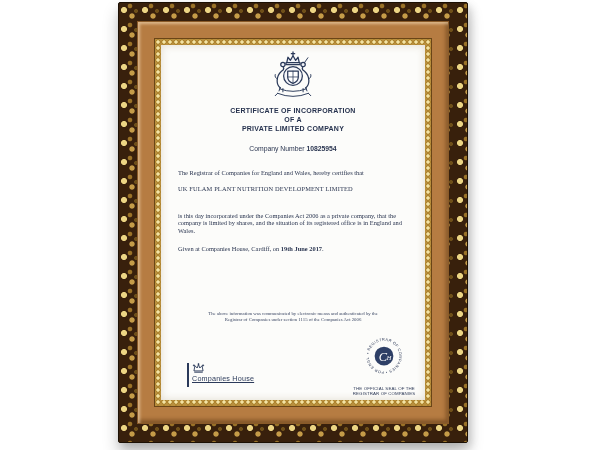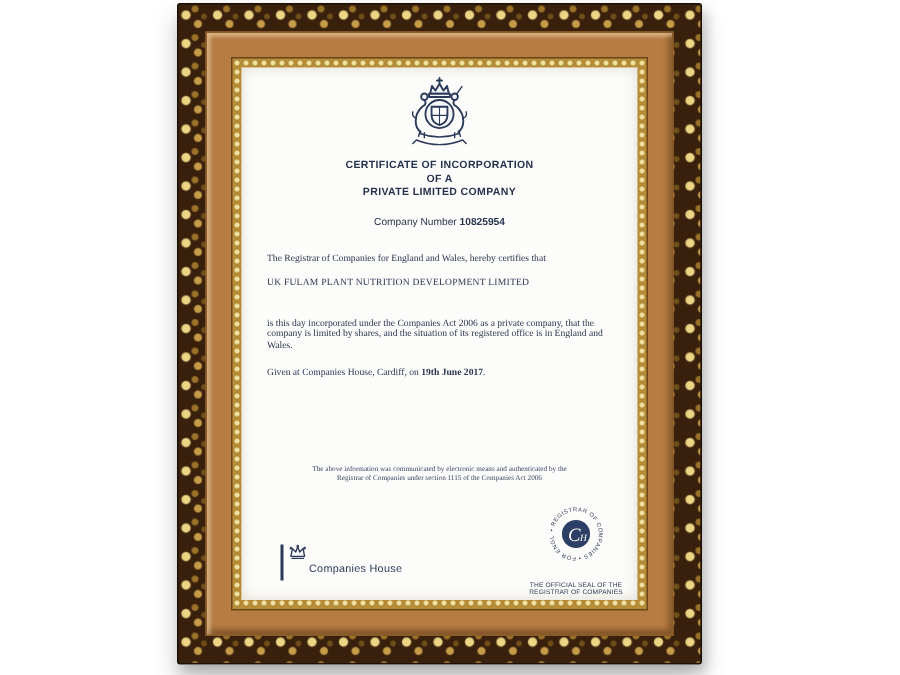--- a/index.html
+++ b/index.html
@@ -41,22 +41,22 @@
   .footnote{position:absolute;top:266px;left:0;width:100%;text-align:center;
             font-size:4.8px;line-height:6.2px;color:#3a4663;}
   
   .seal{position:absolute;left:190px;top:286px;width:66px;text-align:center;}
   .seal-caption{font-family:"Liberation Sans",sans-serif;font-size:4.4px;line-height:5.4px;
                 color:#2e3a58;letter-spacing:.1px;margin-top:1px;}
   
   .chlogo{position:absolute;left:26px;top:318px;width:120px;height:26px;}
   .chbar{position:absolute;left:0;top:0;width:1.5px;height:24px;background:#2b3a5a;}
   .chcrown{position:absolute;left:5px;top:0;}
-  .chtext{position:absolute;left:19px;top:11px;font-family:"Liberation Sans",sans-serif;
-          font-size:7.2px;color:#2b3a5a;letter-spacing:.2px;white-space:nowrap;}
+  .chtext{position:absolute;left:5px;top:11px;font-family:"Liberation Sans",sans-serif;
+          font-size:7.2px;color:#2b3a5a;letter-spacing:.2px;white-space:nowrap;text-decoration:underline;}
 </style>
 </head>
 <body>
 
 <div class="stage">
   <div class="frame">
     <div class="frame-outer">
       <div class="frame-mid">
         <div class="frame-bead">
           <div class="paper">

